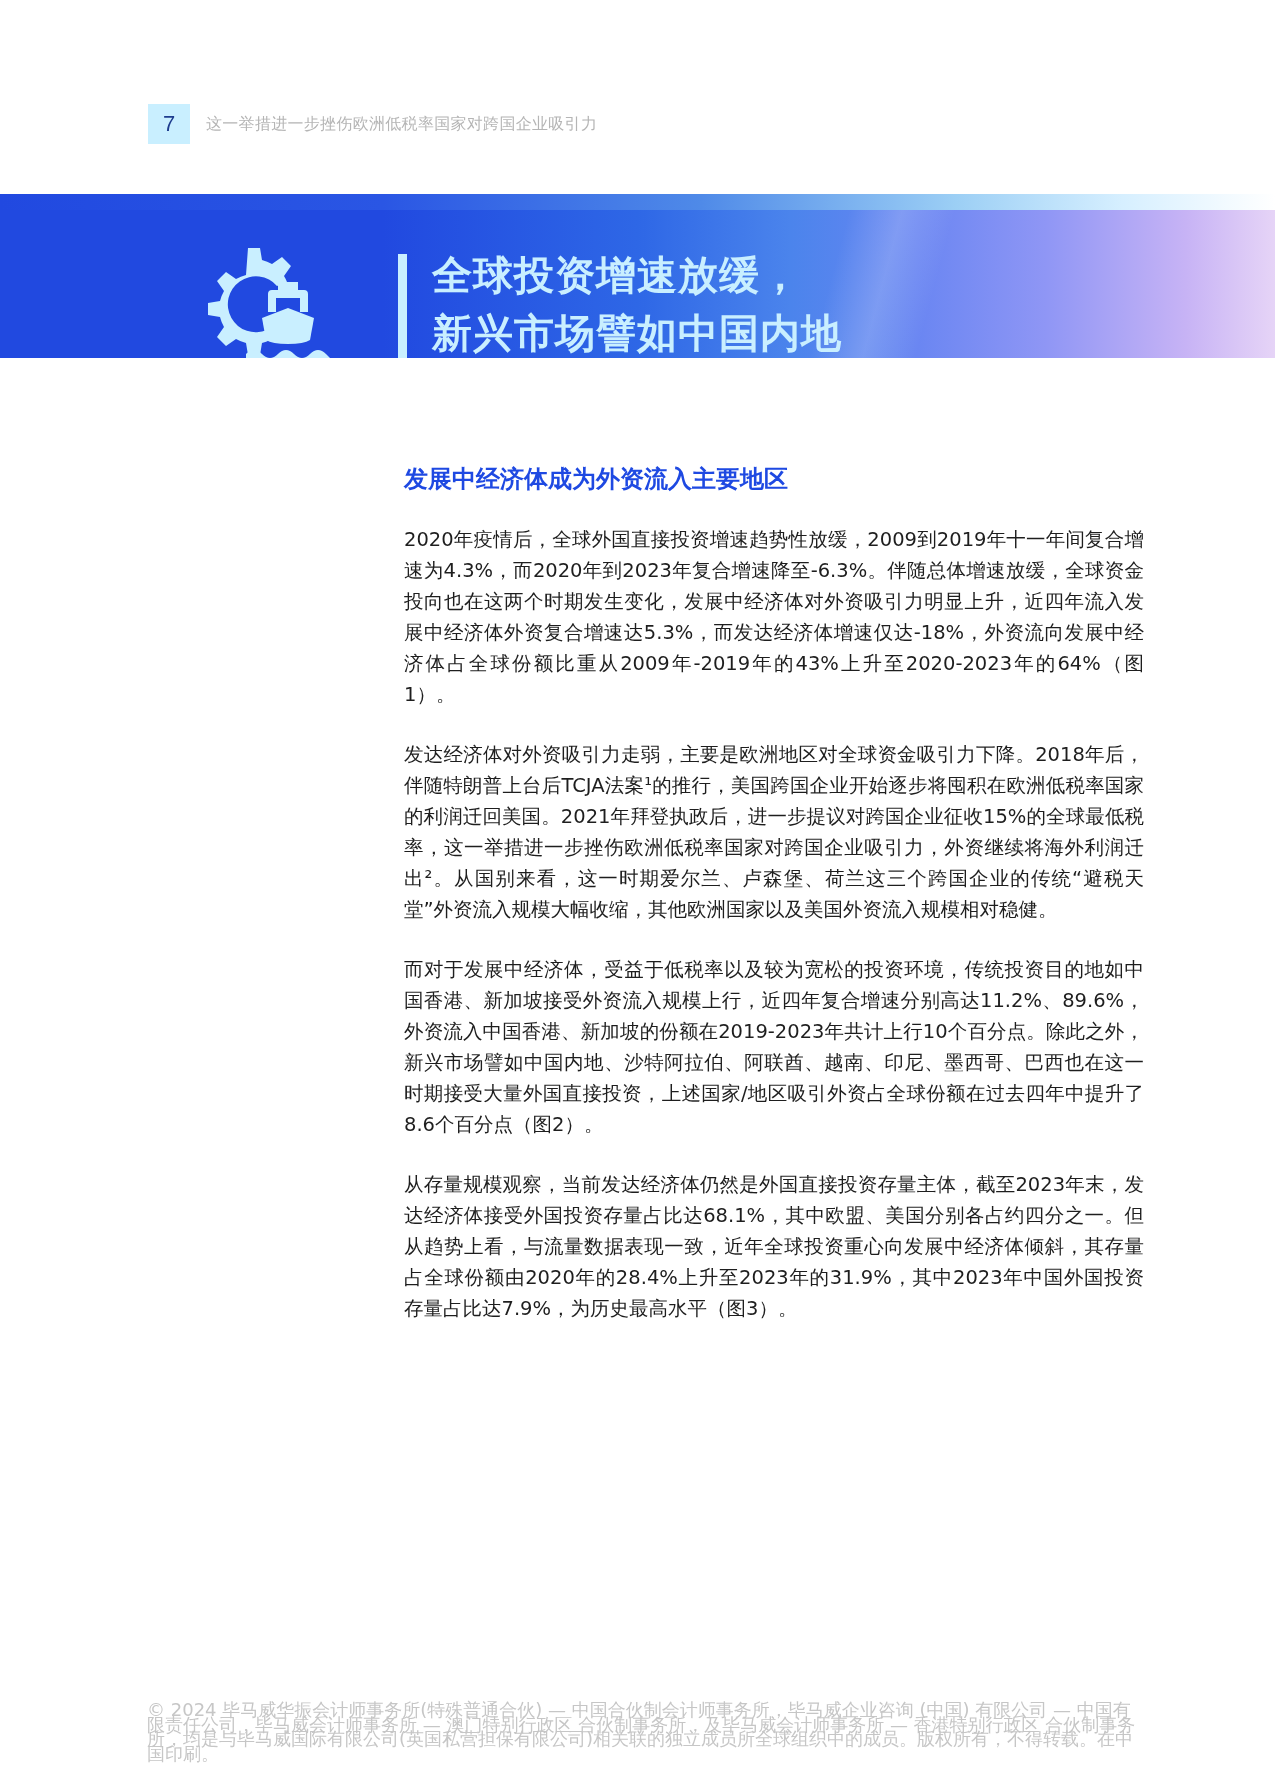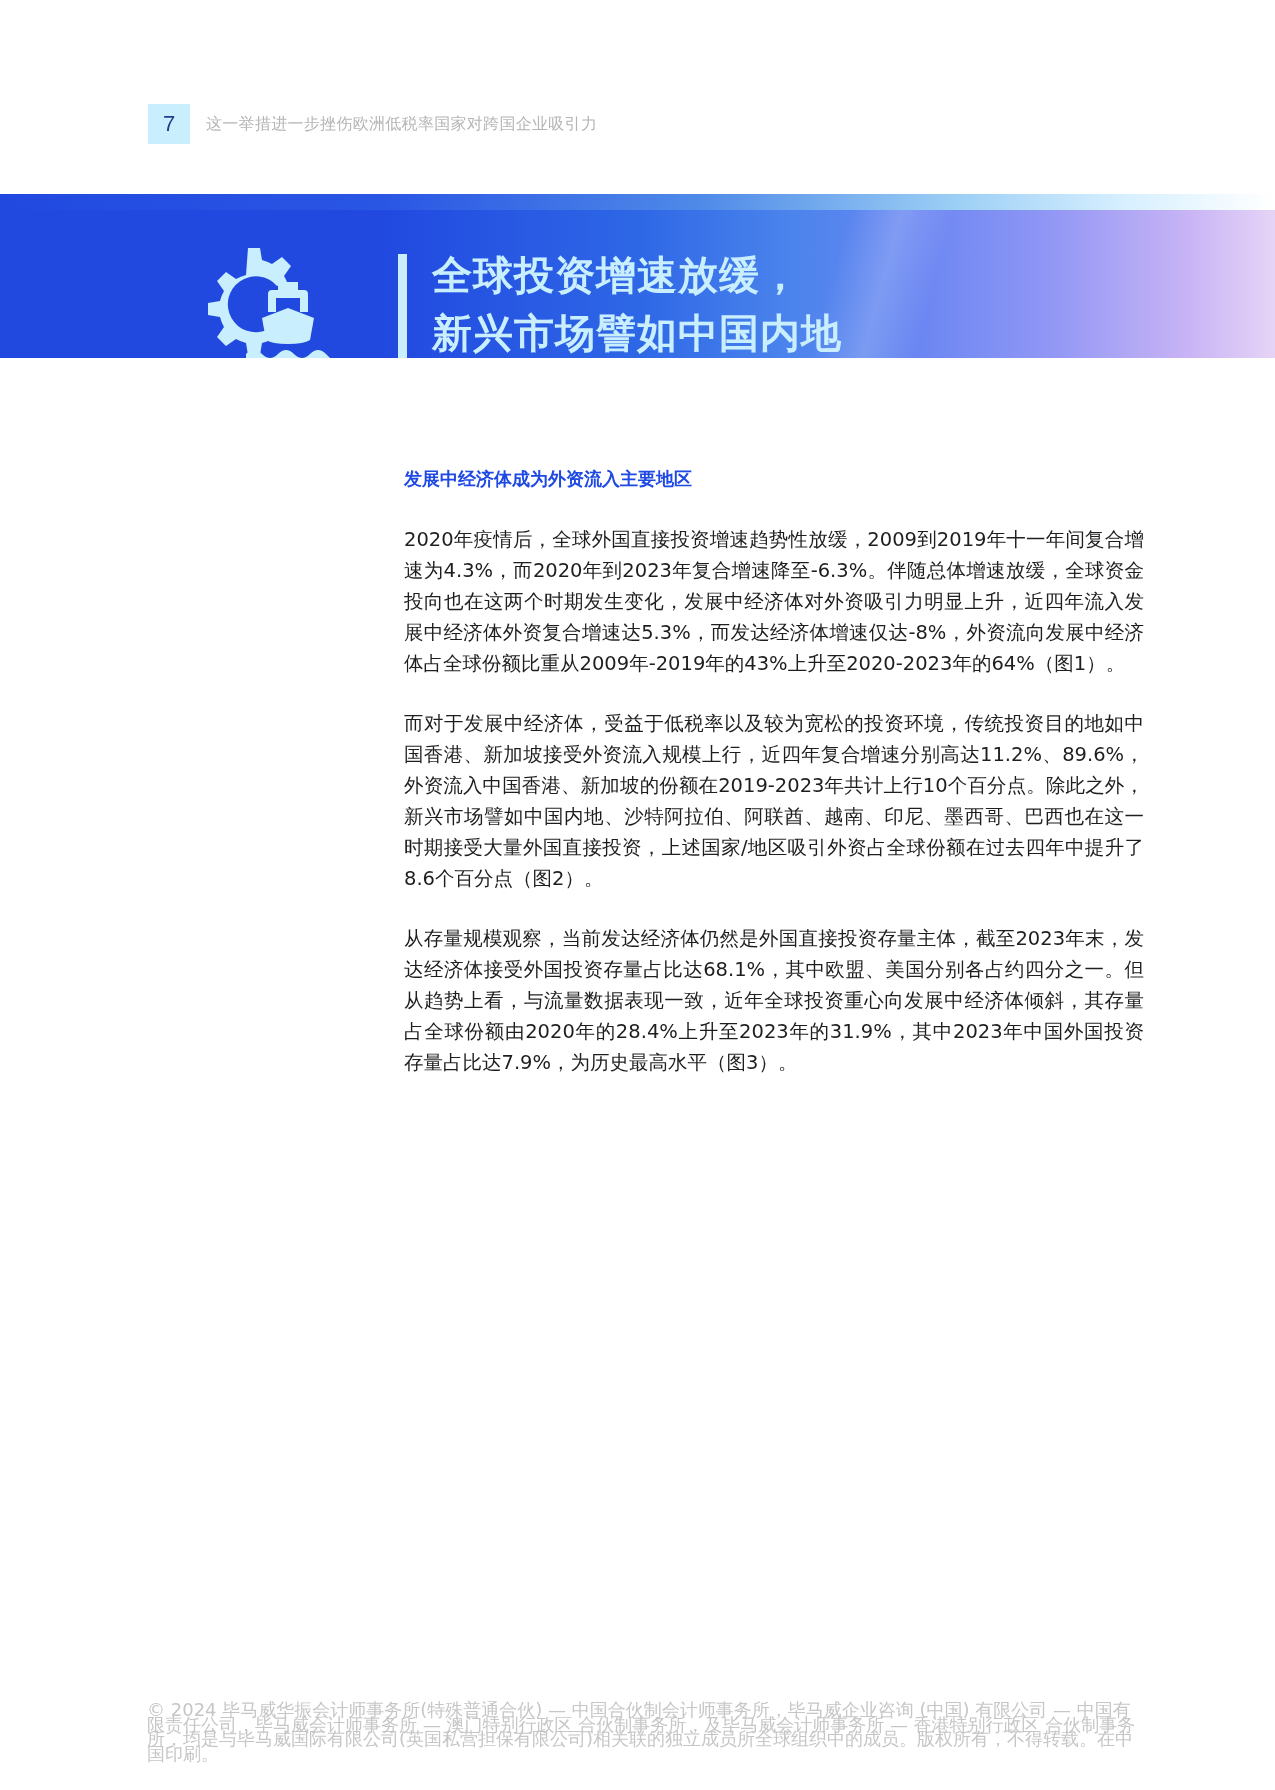--- a/index.html
+++ b/index.html
@@ -97,21 +97,21 @@
       letter-spacing: 1px;
     }
     .content {
       position: absolute;
       left: 404px;
       top: 460px;
       width: 740px;
     }
     .section-heading {
       color: #1e49e2;
-      font-size: 18px;
+      font-size: 24px;
       font-weight: bold;
       margin: 0 0 26px 0;
       line-height: 38px;
     }
     .paragraph {
       font-size: 19.5px;
       line-height: 31px;
       color: #1e1e1e;
       margin: 0 0 29px 0;
       text-align: justify;
@@ -154,18 +154,19 @@
 
   <div class="banner-divider"></div>
   <div class="banner-title">
     <div>全球投资增速放缓，</div>
     <div>新兴市场譬如中国内地</div>
   </div>
 </div>
 
 <div class="content">
   <h2 class="section-heading">发展中经济体成为外资流入主要地区</h2>
-  <p class="paragraph">2020年疫情后，全球外国直接投资增速趋势性放缓，2009到2019年十一年间复合增速为4.3%，而2020年到2023年复合增速降至-6.3%。伴随总体增速放缓，全球资金投向也在这两个时期发生变化，发展中经济体对外资吸引力明显上升，近四年流入发展中经济体外资复合增速达5.3%，而发达经济体增速仅达-8%，外资流向发展中经济体占全球份额比重从2009年-2019年的43%上升至2020-2023年的64%（图1）。</p>
+  <p class="paragraph">2020年疫情后，全球外国直接投资增速趋势性放缓，2009到2019年十一年间复合增速为4.3%，而2020年到2023年复合增速降至-6.3%。伴随总体增速放缓，全球资金投向也在这两个时期发生变化，发展中经济体对外资吸引力明显上升，近四年流入发展中经济体外资复合增速达5.3%，而发达经济体增速仅达-18%，外资流向发展中经济体占全球份额比重从2009年-2019年的43%上升至2020-2023年的64%（图1）。</p>
+  <p class="paragraph">发达经济体对外资吸引力走弱，主要是欧洲地区对全球资金吸引力下降。2018年后，伴随特朗普上台后TCJA法案¹的推行，美国跨国企业开始逐步将囤积在欧洲低税率国家的利润迁回美国。2021年拜登执政后，进一步提议对跨国企业征收15%的全球最低税率，这一举措进一步挫伤欧洲低税率国家对跨国企业吸引力，外资继续将海外利润迁出²。从国别来看，这一时期爱尔兰、卢森堡、荷兰这三个跨国企业的传统“避税天堂”外资流入规模大幅收缩，其他欧洲国家以及美国外资流入规模相对稳健。</p>
   <p class="paragraph">而对于发展中经济体，受益于低税率以及较为宽松的投资环境，传统投资目的地如中国香港、新加坡接受外资流入规模上行，近四年复合增速分别高达11.2%、89.6%，外资流入中国香港、新加坡的份额在2019-2023年共计上行10个百分点。除此之外，新兴市场譬如中国内地、沙特阿拉伯、阿联酋、越南、印尼、墨西哥、巴西也在这一时期接受大量外国直接投资，上述国家/地区吸引外资占全球份额在过去四年中提升了8.6个百分点（图2）。</p>
   <p class="paragraph">从存量规模观察，当前发达经济体仍然是外国直接投资存量主体，截至2023年末，发达经济体接受外国投资存量占比达68.1%，其中欧盟、美国分别各占约四分之一。但从趋势上看，与流量数据表现一致，近年全球投资重心向发展中经济体倾斜，其存量占全球份额由2020年的28.4%上升至2023年的31.9%，其中2023年中国外国投资存量占比达7.9%，为历史最高水平（图3）。</p>
 </div>
 
 <div class="footer">© 2024 毕马威华振会计师事务所(特殊普通合伙) — 中国合伙制会计师事务所，毕马威企业咨询 (中国) 有限公司 — 中国有限责任公司，毕马威会计师事务所 — 澳门特别行政区 合伙制事务所，及毕马威会计师事务所 — 香港特别行政区 合伙制事务所，均是与毕马威国际有限公司(英国私营担保有限公司)相关联的独立成员所全球组织中的成员。版权所有，不得转载。在中国印刷。</div>
 
 </body></html>

